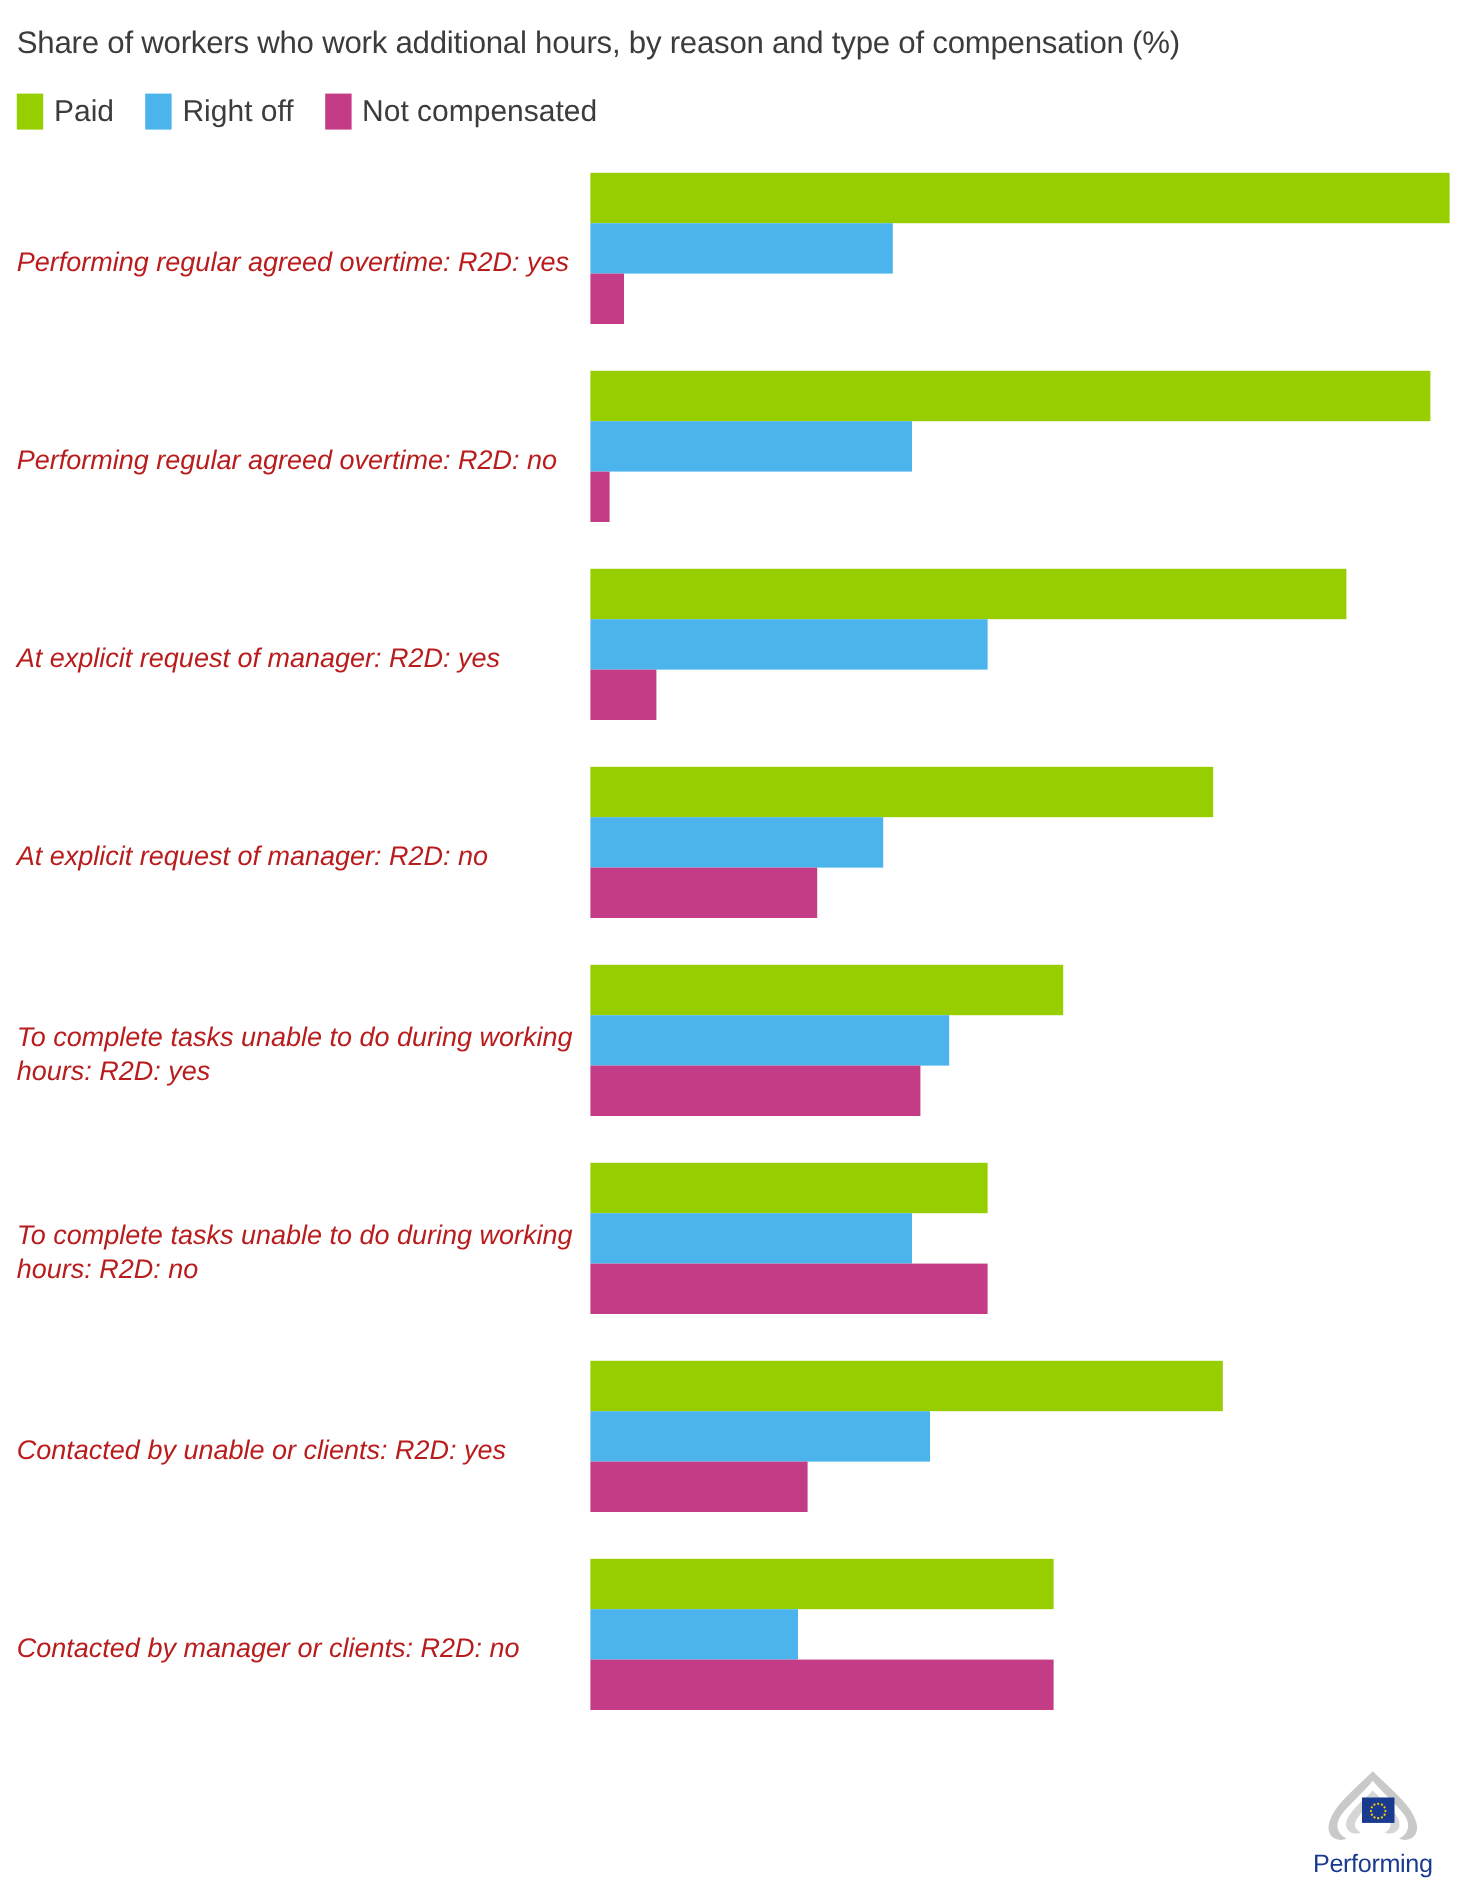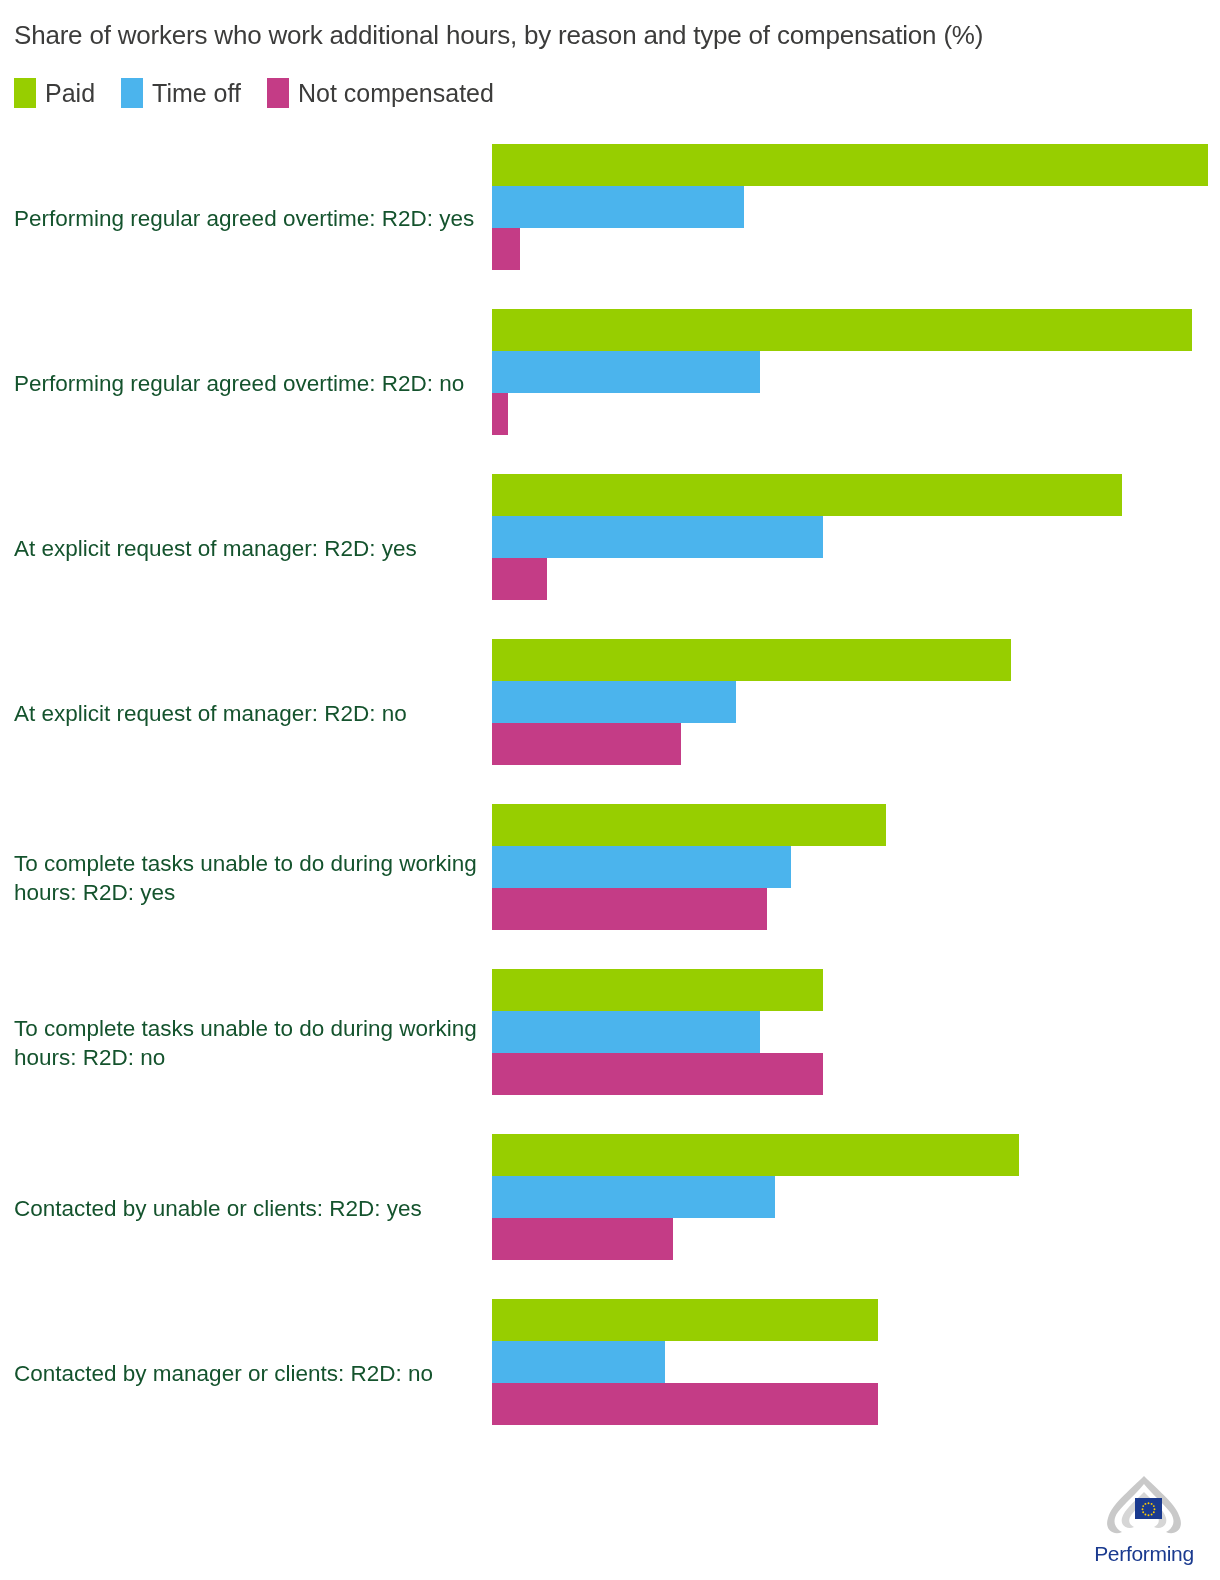--- a/index.html
+++ b/index.html
@@ -76,21 +76,22 @@
     width: 100%;
   }
   .group-label {
     position: absolute;
     left: 14px;
     top: 50%;
     transform: translateY(-50%);
     width: 470px;
     font-size: 22.5px;
     line-height: 1.32;
-    color: #14532d;
+    color: #b91c1c;
+    font-style: italic;
   }
   .bars {
     position: absolute;
     left: 492px;
     top: 8px;
     right: 0;
     height: 126px;
   }
   .bar-row {
     height: 42px;
@@ -164,21 +165,21 @@
 
   <div class="chart-title">Share of workers who work additional hours, by reason and type of compensation (%)</div>
 
   <div class="legend">
     <div class="legend-item">
       <span class="legend-swatch" style="background:#97ce00"></span>
       <span class="legend-label">Paid</span>
     </div>
     <div class="legend-item">
       <span class="legend-swatch" style="background:#4bb4ed"></span>
-      <span class="legend-label">Time off</span>
+      <span class="legend-label">Right off</span>
     </div>
     <div class="legend-item">
       <span class="legend-swatch" style="background:#c43c86"></span>
       <span class="legend-label">Not compensated</span>
     </div>
   </div>
 
   <div class="plot" id="plot">
       <div class="group">
         <div class="group-label">Performing regular agreed overtime: R2D: yes</div>

